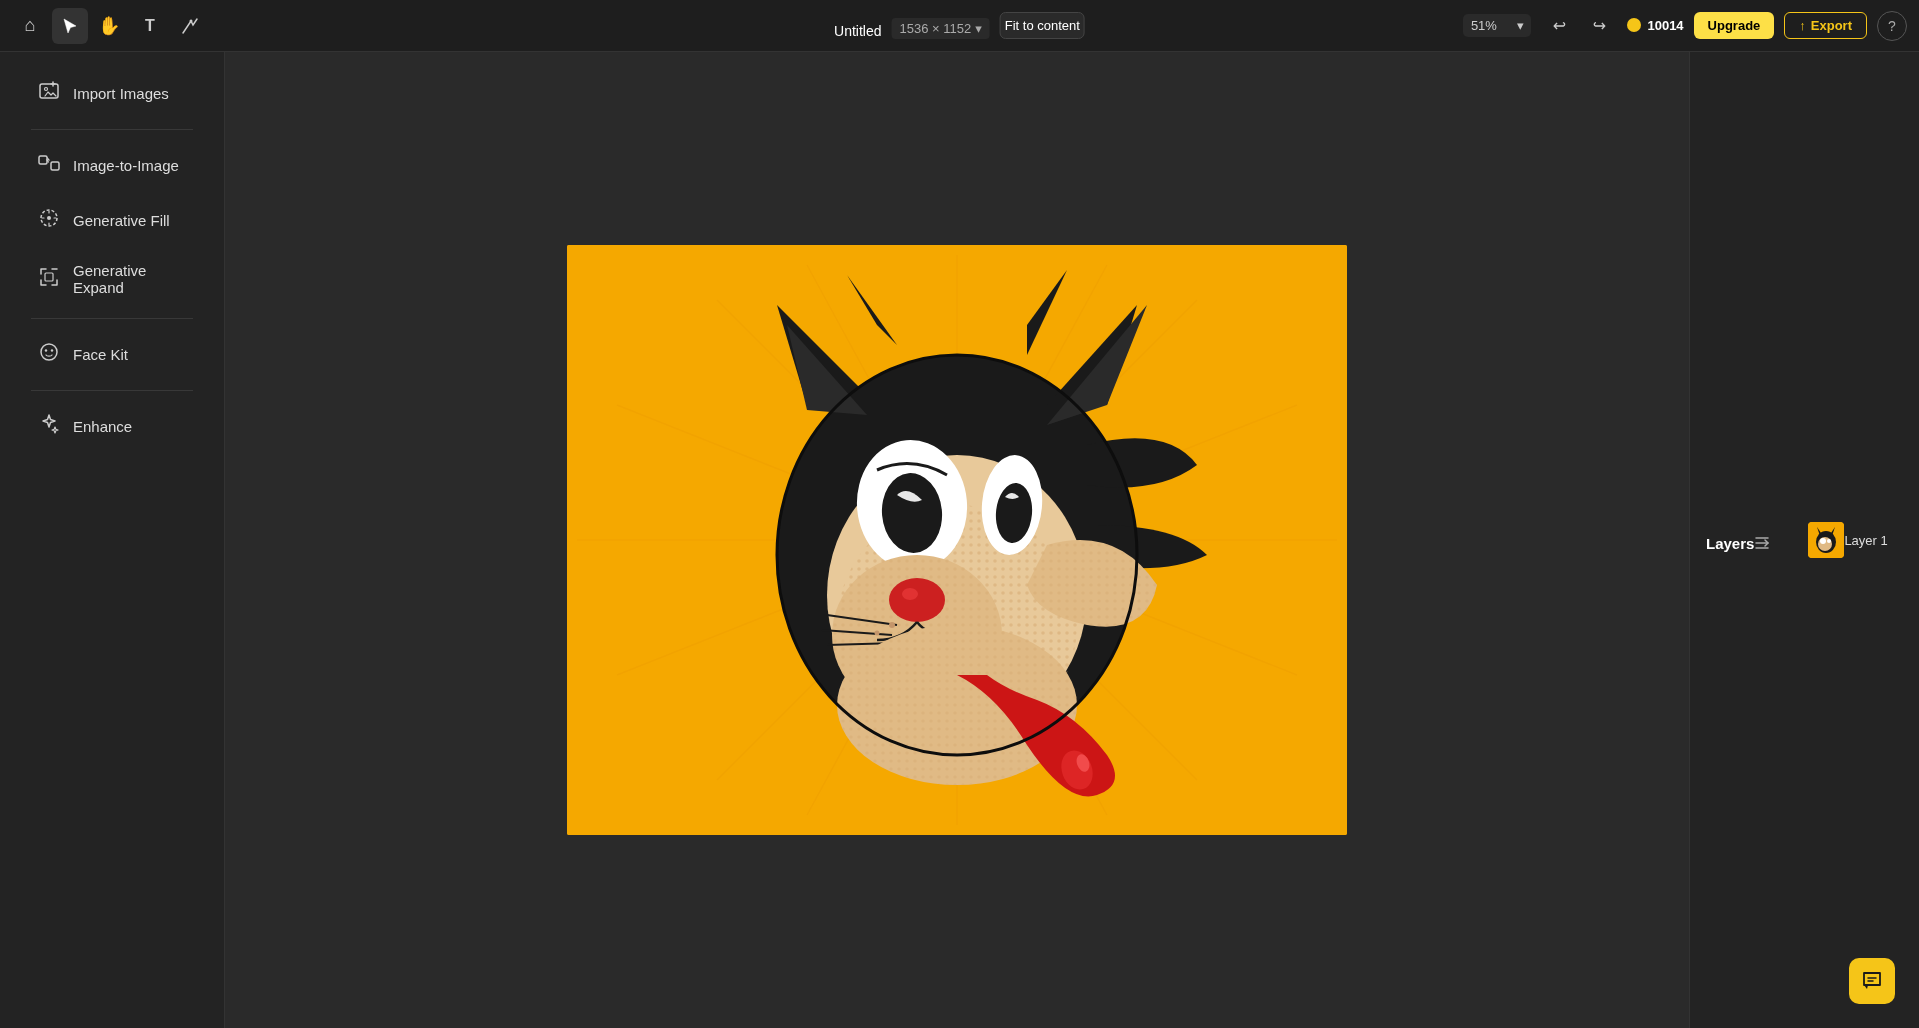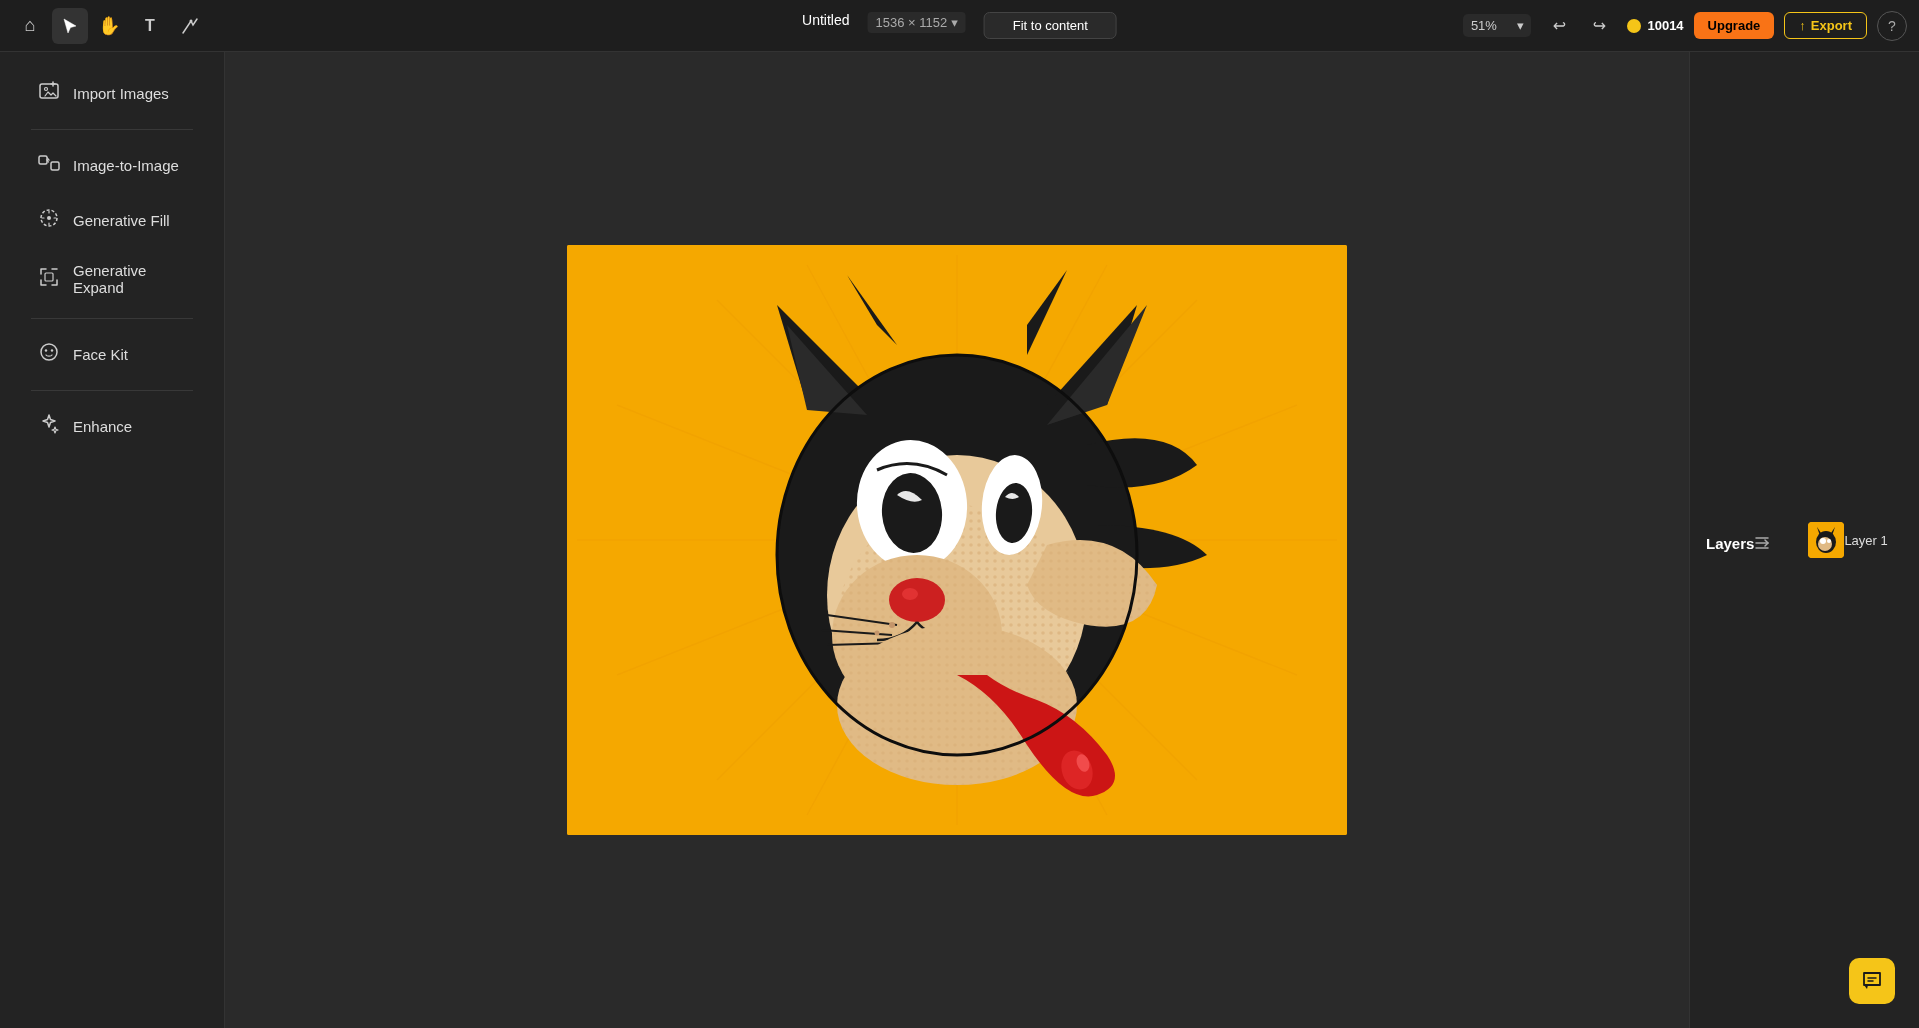--- a/index.html
+++ b/index.html
@@ -55,22 +55,22 @@
       display: flex;
       align-items: center;
       justify-content: center;
       font-size: 18px;
     }
     .topbar-center {
       position: absolute;
       left: 50%;
       transform: translateX(-50%);
       display: flex;
-      align-items: flex-start;
-      gap: 18px;
+      align-items: flex-end;
+      gap: 10px;
     }
     .doc-title {
       color: #fff;
       font-size: 14px;
       font-weight: 500;
     }
     .doc-size {
       color: #aaa;
       font-size: 13px;
       background: #2a2a2a;
@@ -79,21 +79,21 @@
       cursor: pointer;
       display: flex;
       align-items: center;
       gap: 4px;
     }
     .fit-btn {
       background: #2a2a2a;
       border: 1px solid #444;
       color: #fff;
       font-size: 13px;
-      padding: 5px 28px;
+      padding: 5px 4px;
       border-radius: 6px;
       cursor: pointer;
     }
     .topbar-right {
       margin-left: auto;
       display: flex;
       align-items: center;
       gap: 10px;
     }
     .zoom-control {
@@ -106,34 +106,34 @@
       background: #2a2a2a;
       padding: 4px 8px;
       border-radius: 5px;
     }
     .undo-redo {
       display: flex;
       gap: 4px;
     }
     .coins {
       display: flex;
-      align-items: flex-end;
+      align-items: flex-start;
       gap: 6px;
       color: #fff;
       font-size: 13px;
       font-weight: 600;
     }
     .coin-dot {
       width: 14px;
       height: 14px;
       border-radius: 50%;
       background: #f5c518;
     }
     .upgrade-btn {
-      background: #f97316;
+      background: #fde047;
       color: #000;
       border: none;
       border-radius: 6px;
       padding: 6px 14px;
       font-size: 13px;
       font-weight: 600;
       cursor: pointer;
     }
     .export-btn {
       background: transparent;

